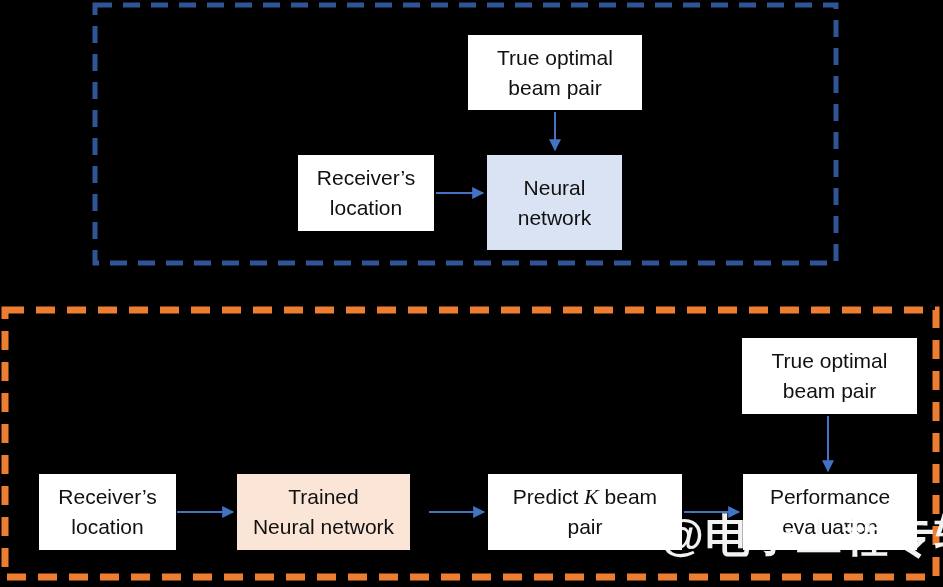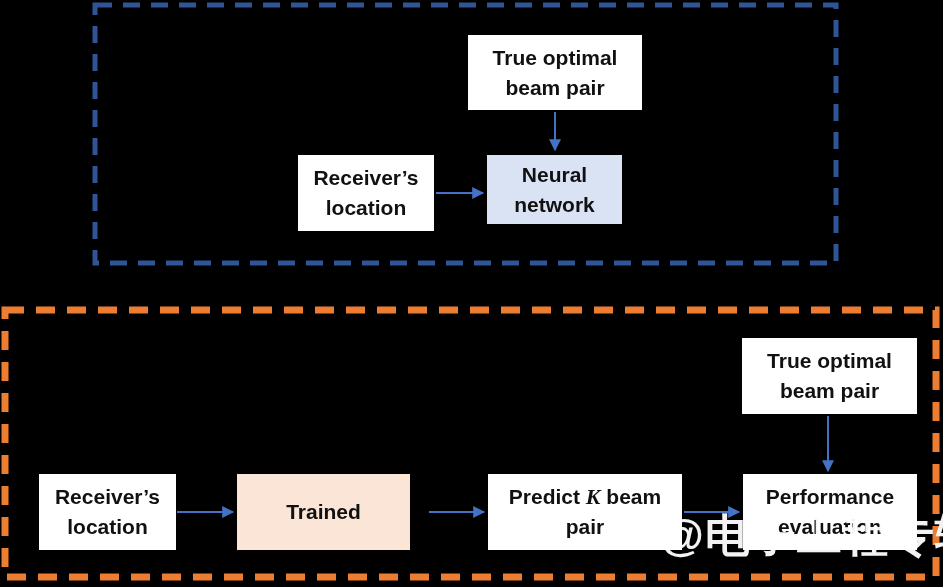--- a/index.html
+++ b/index.html
@@ -22,33 +22,33 @@
     display: flex;
     flex-direction: column;
     justify-content: center;
     align-items: center;
     text-align: center;
     background: #fff;
     color: var(--box-text, #111);
     font-size: 21px;
     line-height: 30px;
   }
-  .node span { display: inline; font-weight: bold; }
+  .node span { display: inline; }
   .node .line { display: block; }
   .fill-blue  { background: var(--box-blue-fill, #dae3f3); }
   .fill-peach { background: var(--box-peach-fill, #fbe5d6); }
   .math-k {
     font-family: "Liberation Serif", serif;
     font-style: italic;
     font-size: 22px;
   }
   
   #true-optimal-top   { left: 468px; top: 35px;  width: 174px; height: 75px; }
   #receiver-top       { left: 298px; top: 155px; width: 136px; height: 76px; }
-  #neural-network     { left: 487px; top: 155px; width: 135px; height: 69px; align-items: center; }
+  #neural-network     { left: 487px; top: 155px; width: 135px; height: 95px; align-items: center; }
   #receiver-bottom    { left: 39px;  top: 474px; width: 137px; height: 76px; }
   #trained-nn         { left: 237px; top: 474px; width: 173px; height: 76px; }
   #predict-k          { left: 488px; top: 474px; width: 194px; height: 76px; }
   #performance        { left: 743px; top: 474px; width: 174px; height: 76px; }
   #true-optimal-bottom{ left: 742px; top: 338px; width: 175px; height: 76px; }
   #watermark {
     position: absolute;
     left: 660px;
     top: 506px;
     width: 283px;
@@ -101,20 +101,21 @@
     <span class="line">network</span>
   </div>
 
   <div class="node" id="receiver-bottom">
     <span class="line">Receiver’s</span>
     <span class="line">location</span>
   </div>
 
   <div class="node fill-peach" id="trained-nn">
     <span class="line">Trained</span>
+    <span class="line">Neural network</span>
   </div>
 
   <div class="node" id="predict-k">
     <span class="line">
       <span>Predict </span><span class="math-k">K</span><span> beam</span>
     </span>
     <span class="line">pair</span>
   </div>
 
   <div class="node" id="performance">

